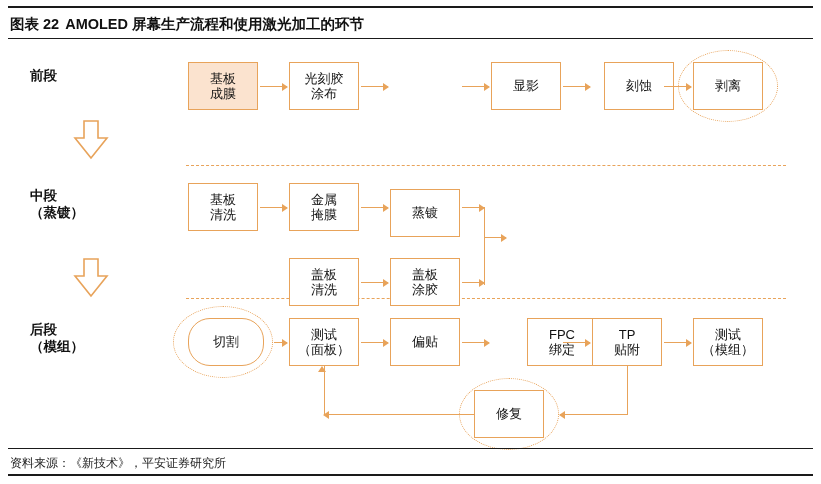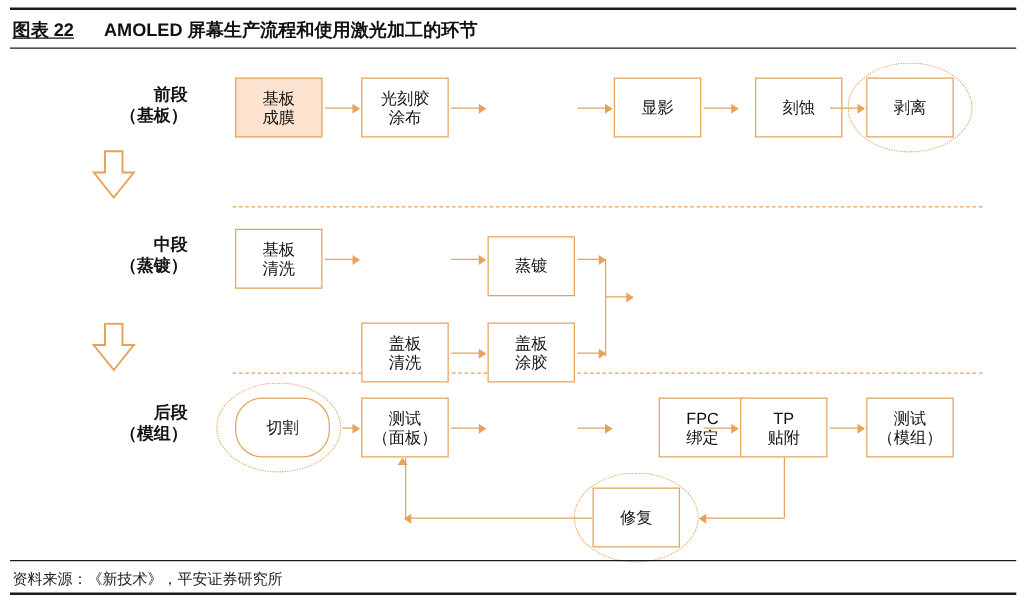--- a/index.html
+++ b/index.html
@@ -16,21 +16,21 @@
     border-top:2px solid #1a1a1a;
     border-bottom:2px solid #1a1a1a;
     box-sizing:border-box;
   }
   .title{
     position:absolute;left:10px;top:10px;width:800px;height:28px;
     display:flex;align-items:center;
     font-size:14.5px;font-weight:bold;color:#111;
     letter-spacing:0px;
   }
-  .title .t-num{margin-right:24px;text-decoration:underline;}
+  .title .t-num{margin-right:6px;}
   .title-rule{
     position:absolute;left:8px;top:38px;width:805px;height:0;
     border-top:1px solid #1a1a1a;
   }
   .source{
     position:absolute;left:10px;top:455px;
     font-size:12px;color:#222;
     font-family:"Liberation Serif","DejaVu Serif",serif;
   }
   .source-rule{
@@ -49,21 +49,21 @@
     display:flex;flex-direction:column;align-items:center;justify-content:center;
     font-size:13px;color:#111;line-height:1.18;
     text-align:center;
   }
   .box.filled{background:#fbe3cf;border-color:#e8a35a;}
   .box span{display:block;}
 
   .stagelabel{
     position:absolute;
     font-size:13.5px;color:#111;font-weight:bold;
-    text-align:right;line-height:1.25;
+    text-align:left;line-height:1.25;
     width:120px;
   }
 
   
   .arrow{position:absolute;height:0;border-top:1.4px solid #e8a35a;}
   .arrow:after{
     content:"";position:absolute;right:-1px;top:-4px;
     width:0;height:0;
     border-left:6px solid #e8a35a;
     border-top:4px solid transparent;
@@ -102,21 +102,20 @@
 <div class="title">
   <span class="t-num">图表 22</span>
   <span>AMOLED 屏幕生产流程和使用激光加工的环节</span>
 </div>
 <div class="title-rule"></div>
 
 <div class="canvas">
 
   <div class="stagelabel" style="left:30px;top:28px;">
     <div>前段</div>
-    <div>（基板）</div>
   </div>
   <div class="stagelabel" style="left:30px;top:148px;">
     <div>中段</div>
     <div>（蒸镀）</div>
   </div>
   <div class="stagelabel" style="left:30px;top:282px;">
     <div>后段</div>
     <div>（模组）</div>
   </div>
 
@@ -162,20 +161,24 @@
     <span>剥离</span>
   </div>
   <div class="ellipse" style="left:678px;top:10px;width:100px;height:72px;"></div>
 
   <div class="box" style="left:188px;top:143px;width:70px;height:48px;">
     <span>基板</span>
     <span>清洗</span>
   </div>
   <div class="arrow" style="left:260px;top:167px;width:27px;"></div>
 
+  <div class="box" style="left:289px;top:143px;width:70px;height:48px;">
+    <span>金属</span>
+    <span>掩膜</span>
+  </div>
   <div class="arrow" style="left:361px;top:167px;width:27px;"></div>
 
   <div class="box" style="left:390px;top:149px;width:70px;height:48px;">
     <span>蒸镀</span>
   </div>
 
   <div class="box" style="left:289px;top:218px;width:70px;height:48px;">
     <span>盖板</span>
     <span>清洗</span>
   </div>
@@ -197,20 +200,23 @@
   </div>
   <div class="ellipse" style="left:173px;top:266px;width:100px;height:72px;"></div>
   <div class="arrow" style="left:274px;top:302px;width:13px;"></div>
 
   <div class="box" style="left:289px;top:278px;width:70px;height:48px;">
     <span>测试</span>
     <span>（面板）</span>
   </div>
   <div class="arrow" style="left:361px;top:302px;width:27px;"></div>
 
+  <div class="box" style="left:390px;top:278px;width:70px;height:48px;">
+    <span>偏贴</span>
+  </div>
   <div class="arrow" style="left:462px;top:302px;width:27px;"></div>
 
   <div class="box" style="left:491px;top:278px;width:70px;height:48px;margin-left:36px;">
     <span>FPC</span>
     <span>绑定</span>
   </div>
   <div class="arrow" style="left:563px;top:302px;width:27px;"></div>
 
   <div class="box" style="left:592px;top:278px;width:70px;height:48px;">
     <span>TP</span>

